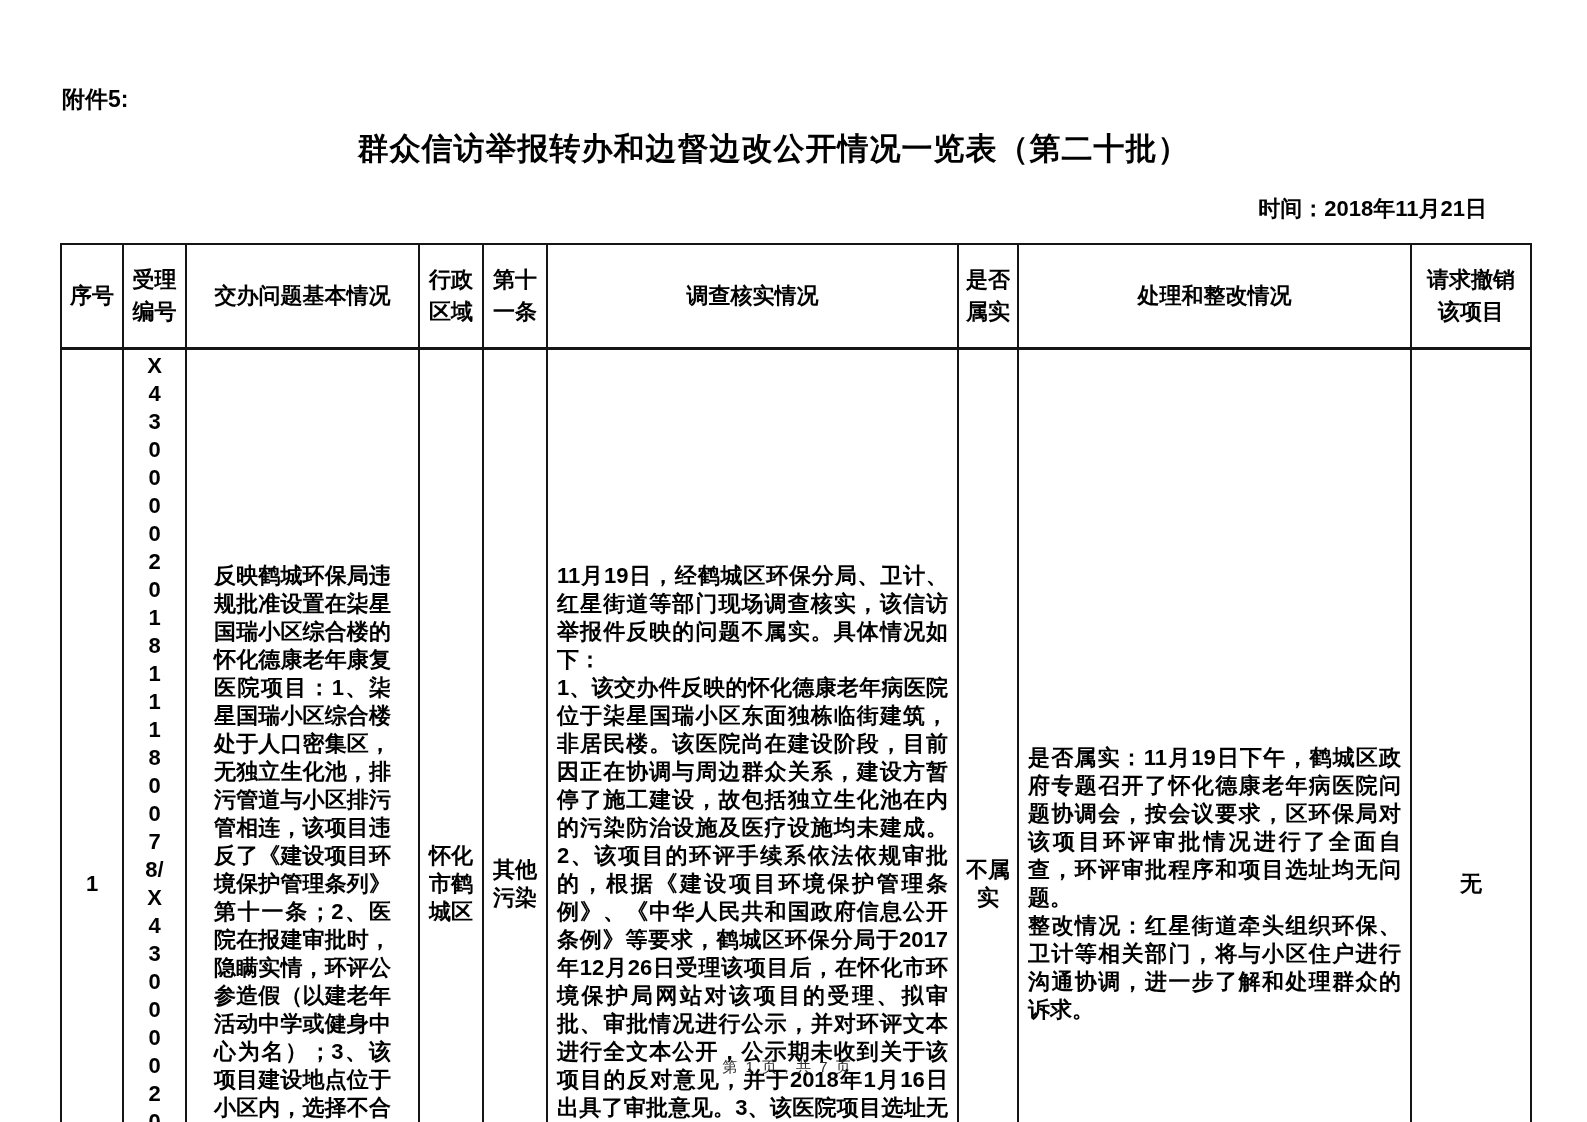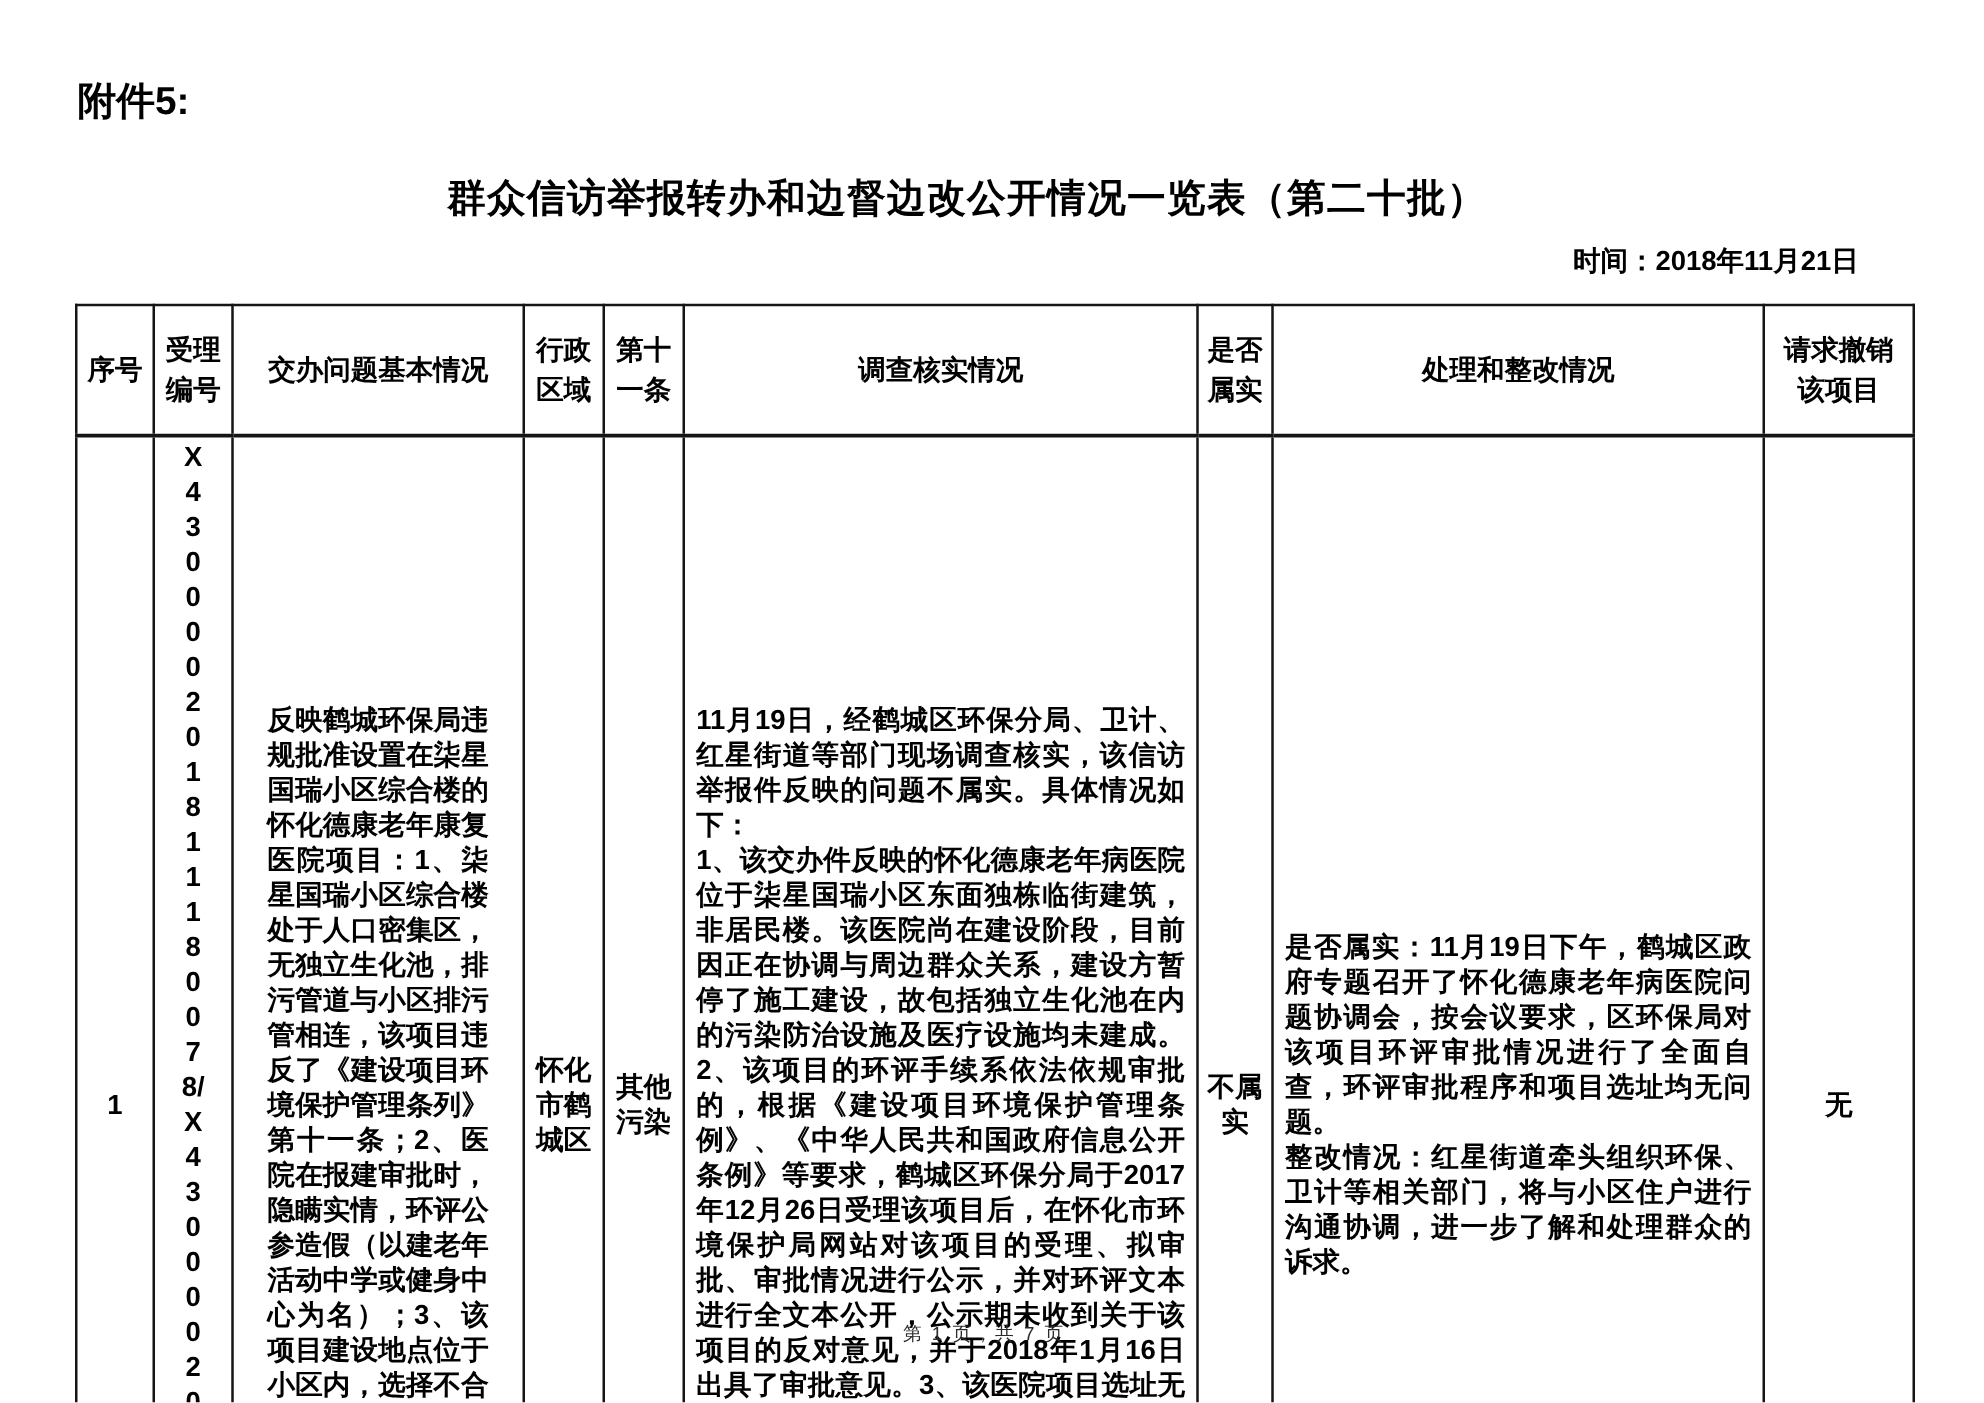--- a/index.html
+++ b/index.html
@@ -12,34 +12,33 @@
     width: 1587px;
     height: 1122px;
     background: #ffffff;
     font-family: "Liberation Sans", sans-serif;
     color: #000000;
     overflow: hidden;
   }
   .attachment-label {
     position: absolute;
     left: 62px;
-    top: 60px;
-    font-size: 31px;
+    top: 84px;
+    font-size: 23px;
     font-weight: bold;
   }
   .doc-title {
     position: absolute;
     left: 0;
     top: 128px;
     width: 1547px;
     text-align: center;
     font-size: 31px;
     font-weight: bold;
     letter-spacing: 1px;
-    margin-top: 10px;
   }
   .date-line {
     position: absolute;
     top: 194px;
     right: 100px;
     font-size: 22px;
     font-weight: bold;
   }
   table.report {
     position: absolute;

